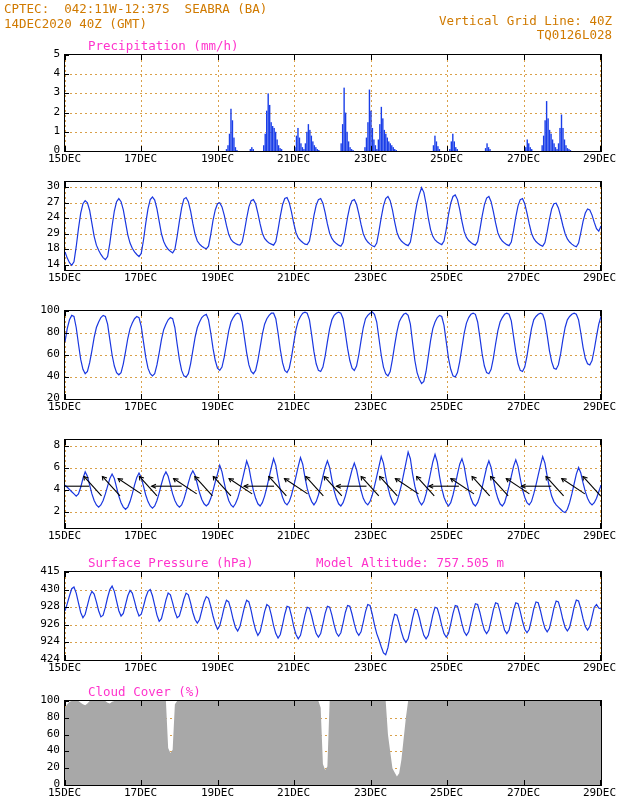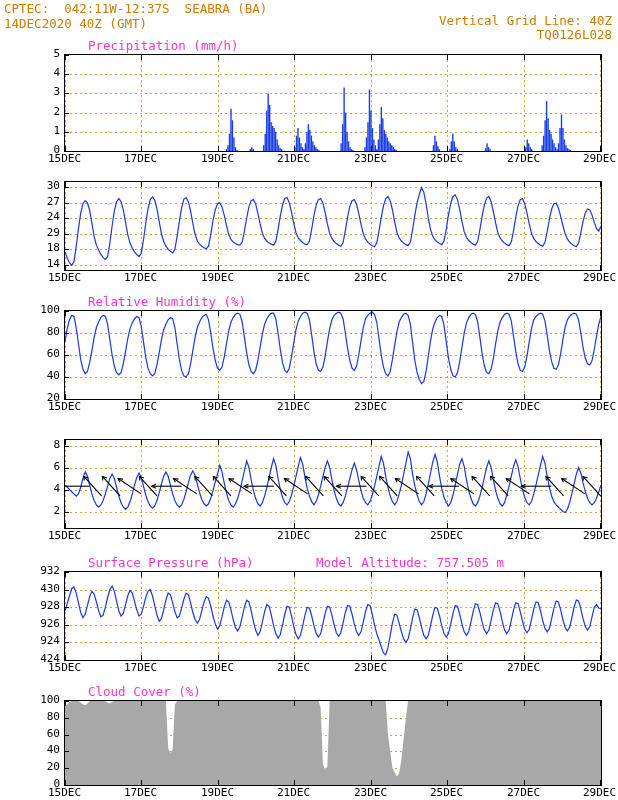--- a/index.html
+++ b/index.html
@@ -261,21 +261,20 @@
       <div class="xlab" style="width: 60px; left: 94.5px; top: 106px;">17DEC</div>
       <div class="xlab" style="width: 60px; left: 171.5px; top: 106px;">19DEC</div>
       <div class="xlab" style="width: 60px; left: 247.5px; top: 106px;">21DEC</div>
       <div class="xlab" style="width: 60px; left: 324.5px; top: 106px;">23DEC</div>
       <div class="xlab" style="width: 60px; left: 400.5px; top: 106px;">25DEC</div>
       <div class="xlab" style="width: 60px; left: 477.5px; top: 106px;">27DEC</div>
       <div class="xlab" style="width: 60px; left: 553.5px; top: 106px;">29DEC</div>
     </div>
 
   <div class="panel" style="top:282px;height:128px;">
-    <div class="title" style="left:72px;top:0px;">Relative Humidity (%)</div>
     <div class="plot" id="plot2" style="left:48px;top:16px;width:538px;height:90px;">
         <svg width="536" height="88" viewBox="0 0 536 88">
           <line x1="0.5" y1="0" x2="0.5" y2="88" class="grid"></line>
           <line x1="76.5" y1="0" x2="76.5" y2="88" class="grid"></line>
           <line x1="153.5" y1="0" x2="153.5" y2="88" class="grid"></line>
           <line x1="229.5" y1="0" x2="229.5" y2="88" class="grid"></line>
           <line x1="306.5" y1="0" x2="306.5" y2="88" class="grid"></line>
           <line x1="382.5" y1="0" x2="382.5" y2="88" class="grid"></line>
           <line x1="459.5" y1="0" x2="459.5" y2="88" class="grid"></line>
           <line x1="535.5" y1="0" x2="535.5" y2="88" class="grid"></line>
@@ -471,21 +470,21 @@
           <line x1="459.5" y1="0" x2="459.5" y2="5" class="tickx"></line>
           <line x1="535.5" y1="83" x2="535.5" y2="88" class="tickx"></line>
           <line x1="535.5" y1="0" x2="535.5" y2="5" class="tickx"></line>
         </svg>
       </div>
   <div class="ylab" style="left: 0px; width: 44px; top: 97px;">424</div>
       <div class="ylab" style="left: 0px; width: 44px; top: 79.4px;">924</div>
       <div class="ylab" style="left: 0px; width: 44px; top: 61.8px;">926</div>
       <div class="ylab" style="left: 0px; width: 44px; top: 44.2px;">928</div>
       <div class="ylab" style="left: 0px; width: 44px; top: 26.6px;">430</div>
-      <div class="ylab" style="left: 0px; width: 44px; top: 9px;">932</div>
+      <div class="ylab" style="left: 0px; width: 44px; top: 9px;">415</div>
       <div class="xlab" style="width: 60px; left: 18.5px; top: 106px;">15DEC</div>
       <div class="xlab" style="width: 60px; left: 94.5px; top: 106px;">17DEC</div>
       <div class="xlab" style="width: 60px; left: 171.5px; top: 106px;">19DEC</div>
       <div class="xlab" style="width: 60px; left: 247.5px; top: 106px;">21DEC</div>
       <div class="xlab" style="width: 60px; left: 324.5px; top: 106px;">23DEC</div>
       <div class="xlab" style="width: 60px; left: 400.5px; top: 106px;">25DEC</div>
       <div class="xlab" style="width: 60px; left: 477.5px; top: 106px;">27DEC</div>
       <div class="xlab" style="width: 60px; left: 553.5px; top: 106px;">29DEC</div>
     </div>
 

